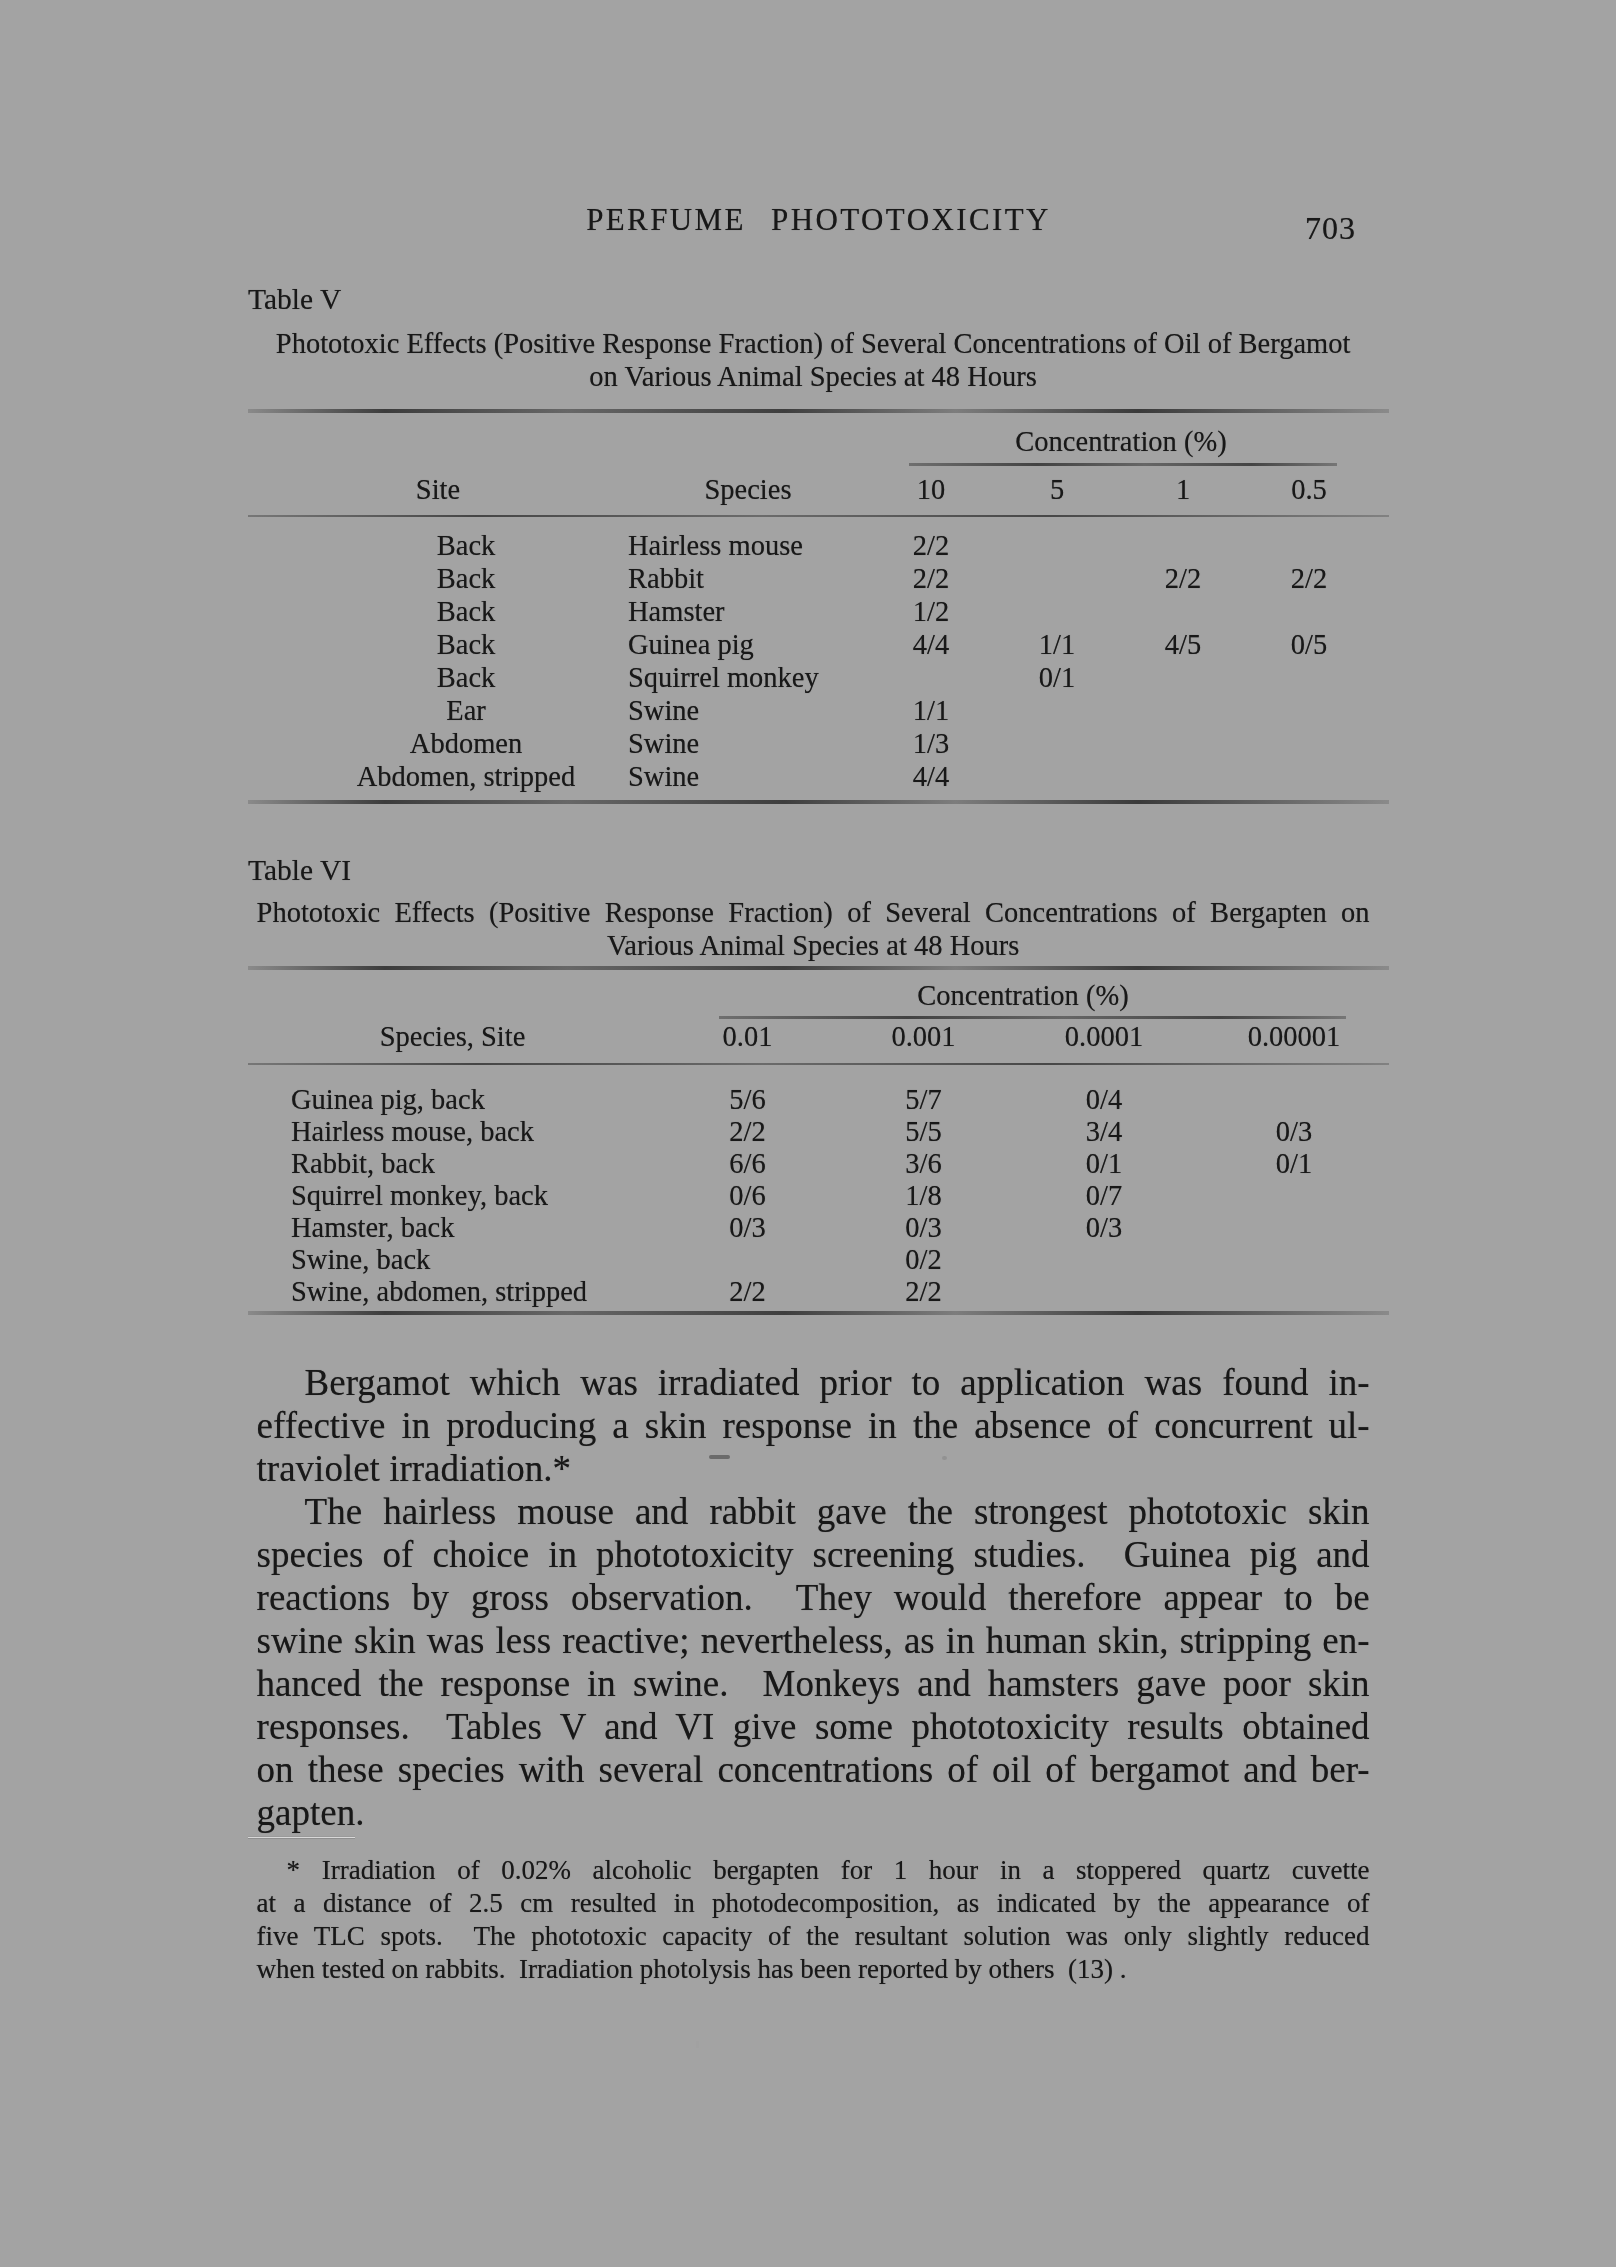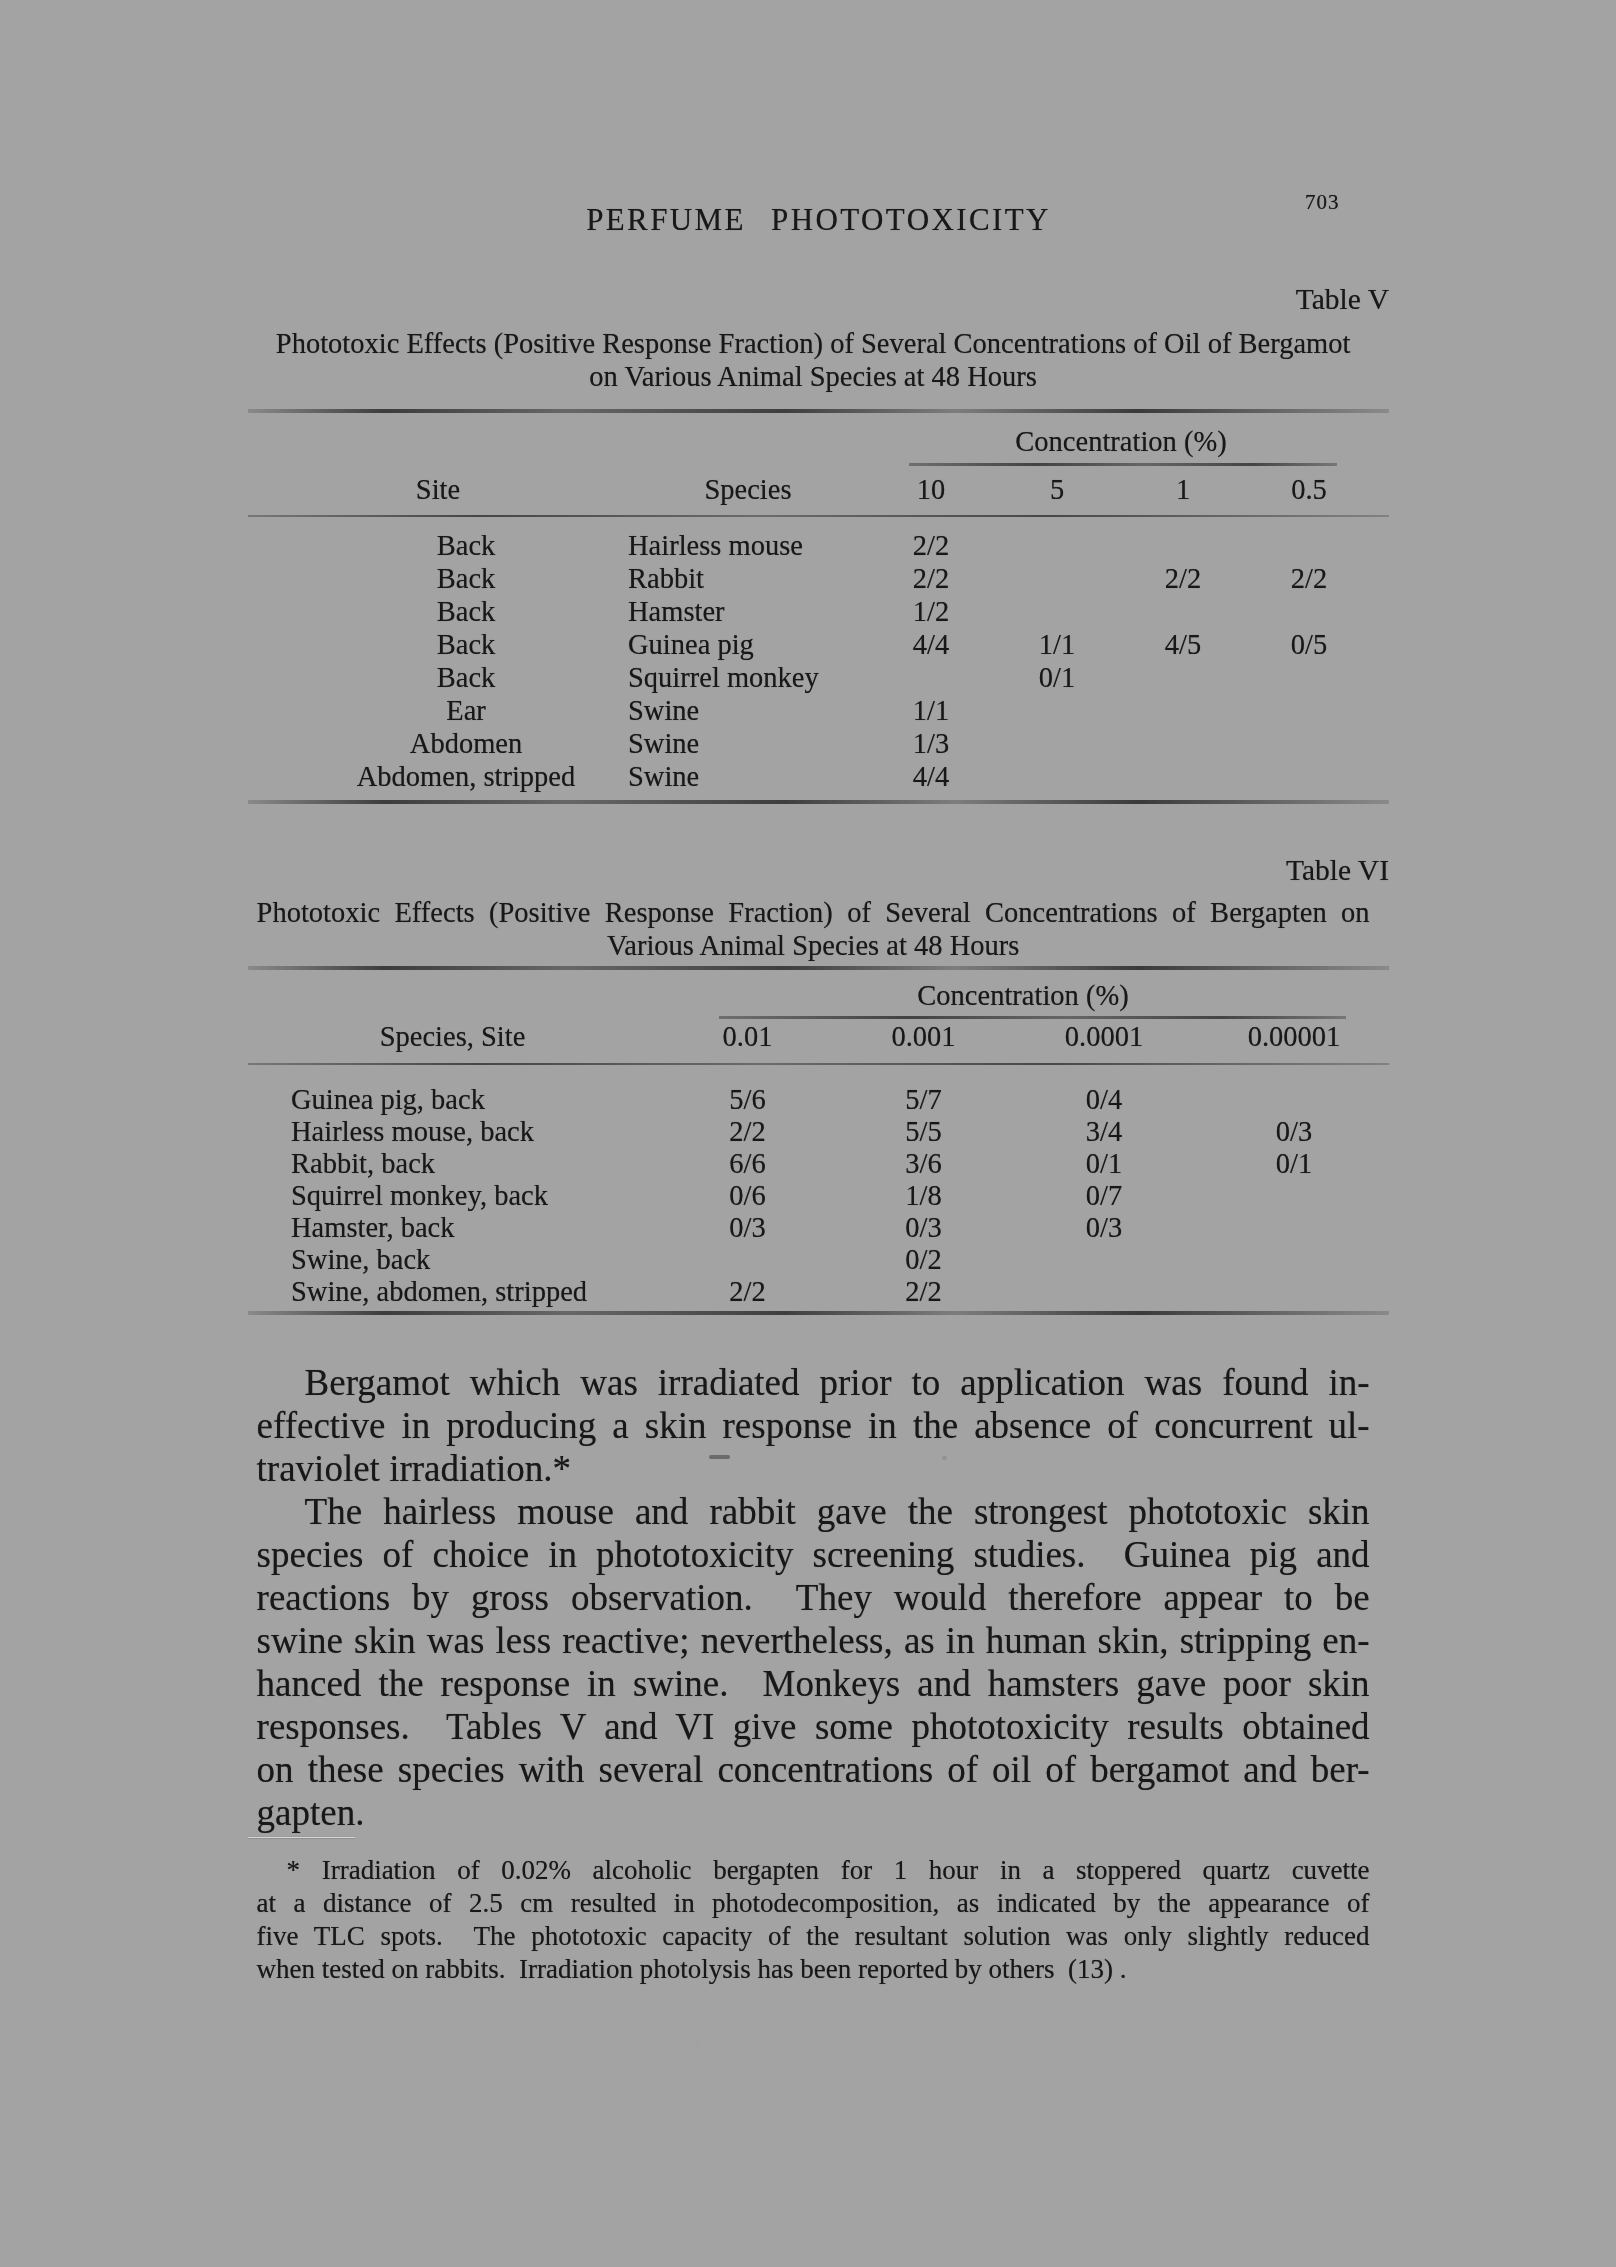--- a/index.html
+++ b/index.html
@@ -6,25 +6,25 @@
   html,body { background:#ffffff; }
   .page {
     position:relative; width:1617px; height:2267px; background:#a3a3a3;
     font-family:"Liberation Serif","DejaVu Serif",serif; color:#181818;
     overflow:hidden; text-shadow:0 0 0.7px rgba(20,20,20,.55);
   }
   .runhead {
     position:absolute; top:202px; left:248px; width:1141px;
     text-align:center; font-size:31px; letter-spacing:2.4px; word-spacing:15px;
   }
-  .pagenum { position:absolute; top:190px; left:1305px; font-size:21px; letter-spacing:1px; }
+  .pagenum { position:absolute; top:210px; left:1305px; font-size:32px; letter-spacing:1px; }
   .main { position:absolute; top:282px; left:248px; width:1141px; }
   .bodycol { margin-left:8.6px; width:1113px; }
 
-  .tbl-label { text-align:right; font-size:29.5px; line-height:34px; }
+  .tbl-label { text-align:left; font-size:29.5px; line-height:34px; }
   .caption { margin-top:11.4px; font-size:28.5px; }
   .caption .tline { text-align:center; line-height:33px; white-space:pre-wrap; }
   .caption-justify .tline:not(.last) { text-align:justify; text-align-last:justify; }
 
   .rule { height:3.8px; width:1141px;
     background:linear-gradient(90deg,#8a8a8a,#3c3c3c 12%,#676767 28%,#3e3e3e 47%,#7d7d7d 62%,#3a3a3a 78%,#8a8a8a); }
   .rule.thin { height:1.9px;
     background:linear-gradient(90deg,#777,#454545 20%,#6b6b6b 45%,#474747 70%,#818181); }
   .conc-label { font-size:28.5px; line-height:32px; text-align:center; }
   .conc-rule { height:2.9px;

